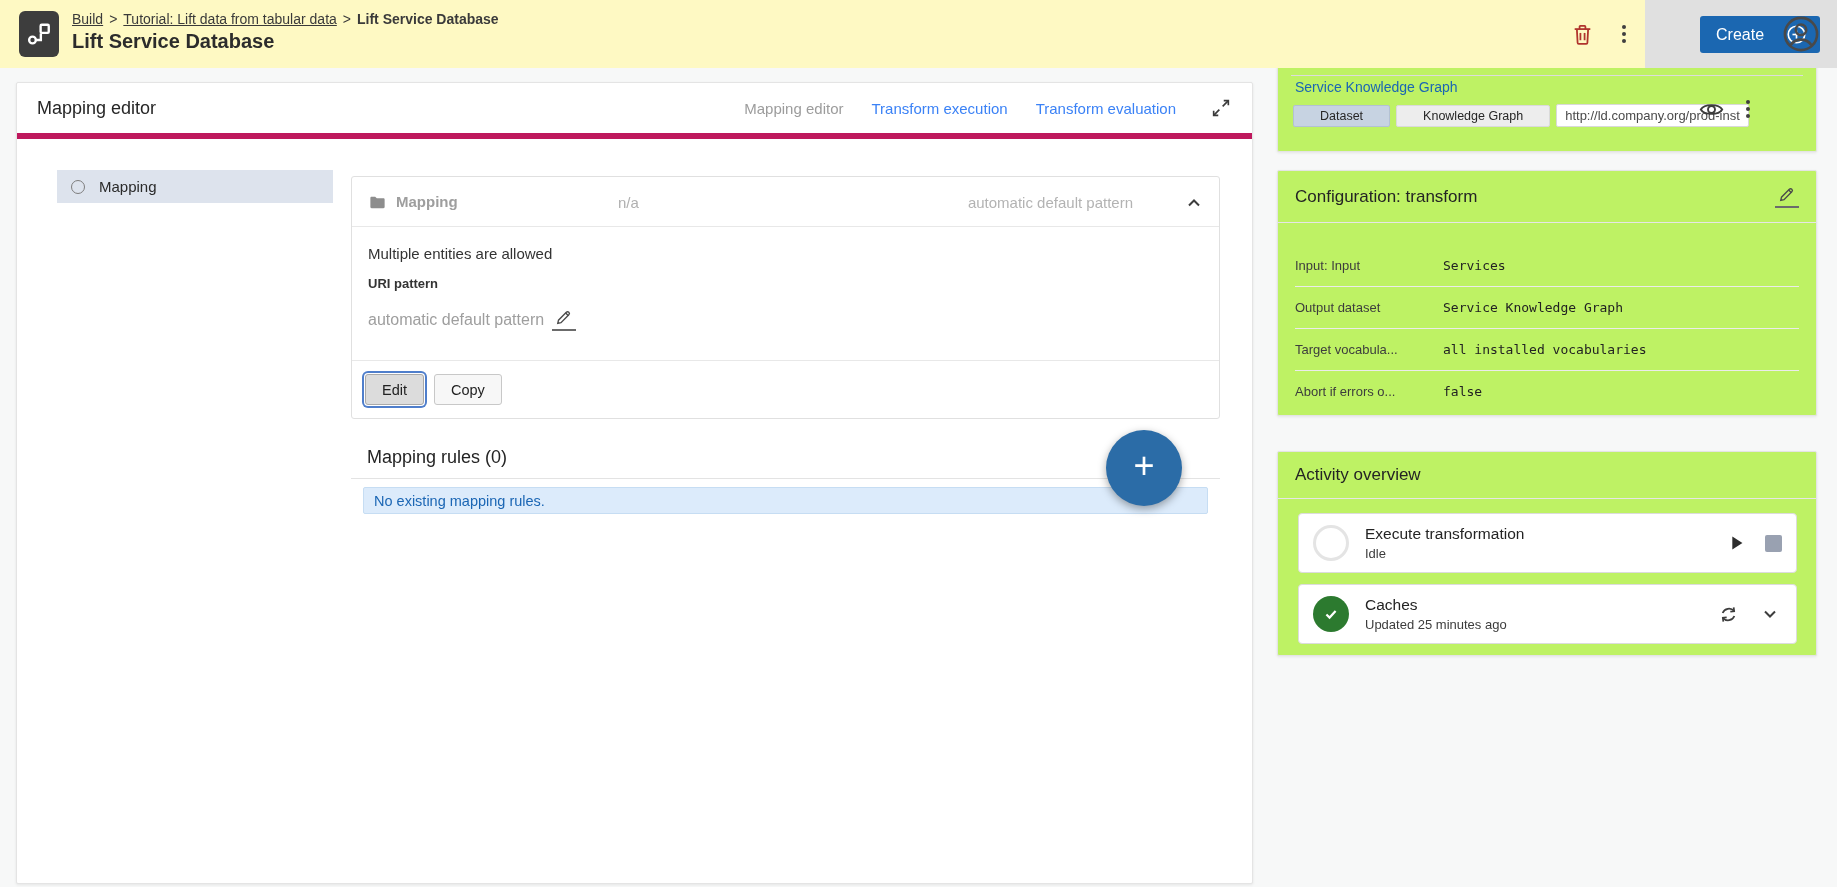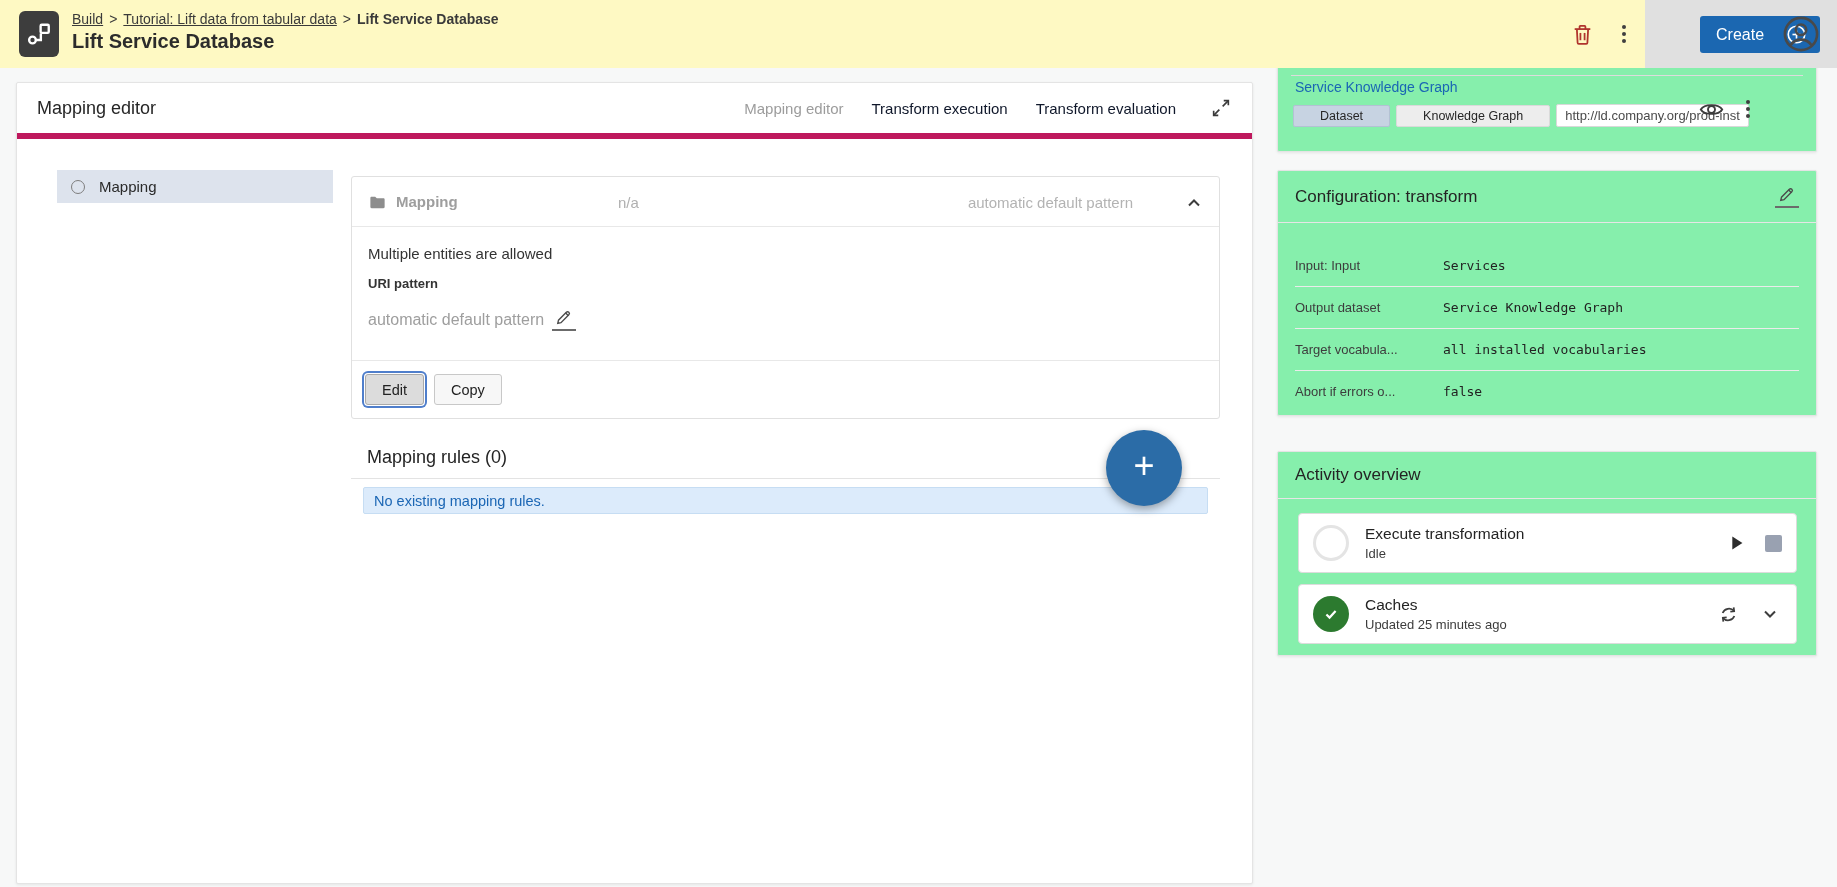--- a/index.html
+++ b/index.html
@@ -21,21 +21,21 @@
   .kebab i { width:4px; height:4px; border-radius:50%; background:#3f3f3f; display:block; }
   .hdr-kebab { position:absolute; left:1610px; top:20px; width:28px; height:28px; }
   .create-btn { position:absolute; left:1658px; top:16px; height:37px; padding:0 12px 0 16px; background:#1b67b1; color:#fff; border:none; border-radius:3px; font-size:16px; font-family:"Liberation Sans",sans-serif; display:flex; align-items:center; gap:21px; cursor:pointer;margin-left:42px; }
   .avatar-btn { position:absolute; left:1779px; top:12px; width:44px; height:44px; }
 
   
   .main-card { position:absolute; left:16px; top:82px; width:1237px; height:802px; background:#fff; border:1px solid #e4e4e4; border-radius:2px; box-shadow:0 1px 3px rgba(0,0,0,.08); }
   .mc-header { height:56px; display:flex; align-items:center; padding:0 18px 0 20px; border-bottom:6px solid #be185d; }
   .mc-title { font-size:18px; color:#262626; }
   .mc-tabs { margin-left:auto; display:flex; align-items:center; gap:28px; font-size:15px; }
-  .tab { background:none; border:none; font-family:"Liberation Sans",sans-serif; font-size:15px; color:#0f172a; cursor:pointer; }
+  .tab { background:none; border:none; font-family:"Liberation Sans",sans-serif; font-size:15px; color:#3b82f6; cursor:pointer; }
   .tab.current { color:#9c9c9c; cursor:default; }
   .expand-btn { margin-left:4px; width:26px; height:26px; }
 
   .nav-item { position:absolute; left:40px; top:87px; width:276px; height:33px; background:#dde3ed; display:flex; align-items:center; padding-left:14px; gap:14px; cursor:pointer; }
   .radio { width:14px; height:14px; border:1.5px solid #7d7d7d; border-radius:50%; background:transparent; }
   .nav-label { font-size:15px; color:#2a2a2a; }
 
   
   .detail { position:absolute; left:334px; top:93px; width:869px; height:243px; border:1px solid #e0e0e0; border-radius:3px; background:#fff; }
   .detail-hd { position:relative; height:50px; border-bottom:1px solid #e8e8e8; }
@@ -57,21 +57,21 @@
 
   
   .rules { position:absolute; left:334px; top:353px; width:869px; }
   .rules-hd { height:43px; display:flex; align-items:center; padding:0 16px; border-bottom:1px solid #e3e3e3; }
   .rules-title { font-size:18px; color:#242424; }
   .rules-empty { margin:8px 12px 0 12px; height:27px; background:#dcebfb; border:1px solid #c6ddf3; border-radius:2px; display:flex; align-items:center; padding:0 10px; font-size:14.5px; color:#1b66b4; }
 
   .fab { position:absolute; left:1089px; top:347px; width:76px; height:76px; border-radius:50%; background:#2b6ca7; border:none; color:#fff; font-size:36px; font-weight:300; font-family:"Liberation Sans",sans-serif; box-shadow:0 3px 9px rgba(0,0,0,.35); cursor:pointer; display:flex; align-items:center; justify-content:center; z-index:3; line-height:1; padding-bottom:4px; }
 
   
-  .rcard { position:absolute; left:1277px; width:540px; background:#86efac; border:1px solid #e4e4e4; border-radius:2px; box-shadow:0 1px 3px rgba(0,0,0,.08); }
+  .rcard { position:absolute; left:1277px; width:540px; background:#bef264; border:1px solid #e4e4e4; border-radius:2px; box-shadow:0 1px 3px rgba(0,0,0,.08); }
   .card-ds { top:63px; height:89px; }
   .ds-divider { position:absolute; top:11px; left:13px; right:13px; height:1px; background:#dcdcdc; }
   .ds-link { position:absolute; left:17px; top:15px; font-size:14px; color:#1a66b4; text-decoration:none; cursor:pointer; }
   .ds-tags { position:absolute; left:15px; top:40px; display:flex; align-items:center; gap:6px; }
   .tag { font-size:12.5px; color:#262626; padding:3px 26px; border-radius:2px; white-space:nowrap; }
   .tag-dark { background:#c7d3e2; border:1px solid #b3c1d3; }
   .tag-light { background:#ededed; border:1px solid #dadada;text-align:center; }
   .uri-box { font-size:13px; color:#4a4a4a; background:#fff; border:1px solid #d9d9d9; border-radius:2px; padding:3px 8px; max-width:198px; white-space:nowrap; overflow:hidden; }
   .eye-btn { position:absolute; left:418px; top:30px; width:30px; height:30px; }
   .ds-kebab { position:absolute; left:456px; top:31px; width:28px; height:28px; }

